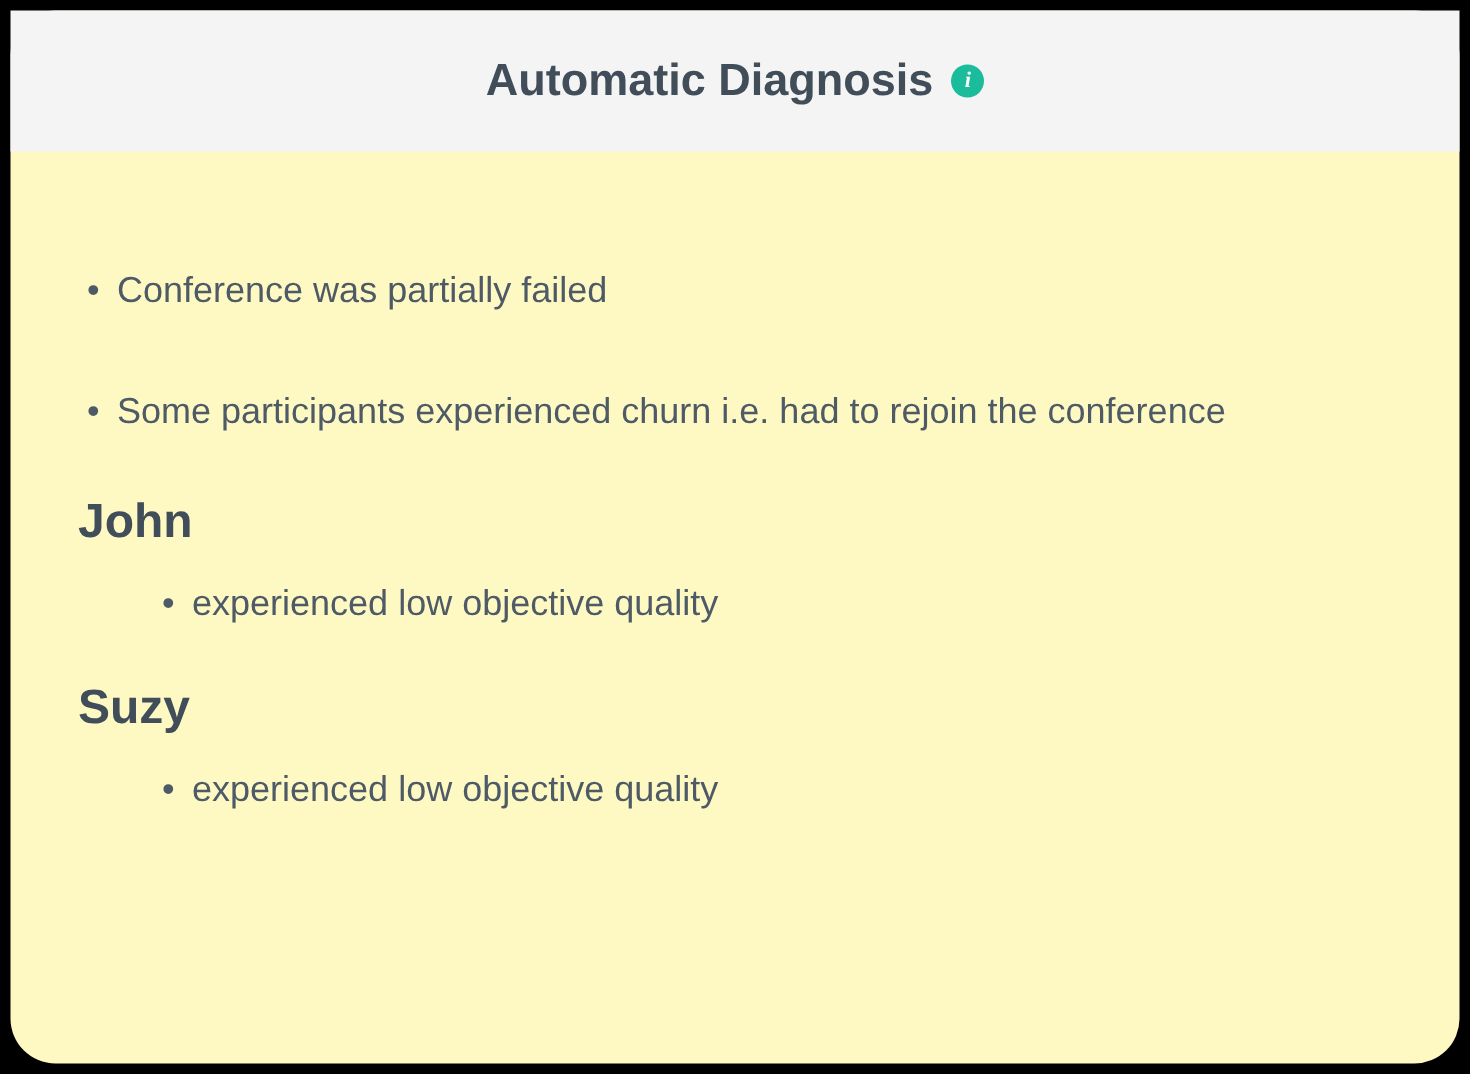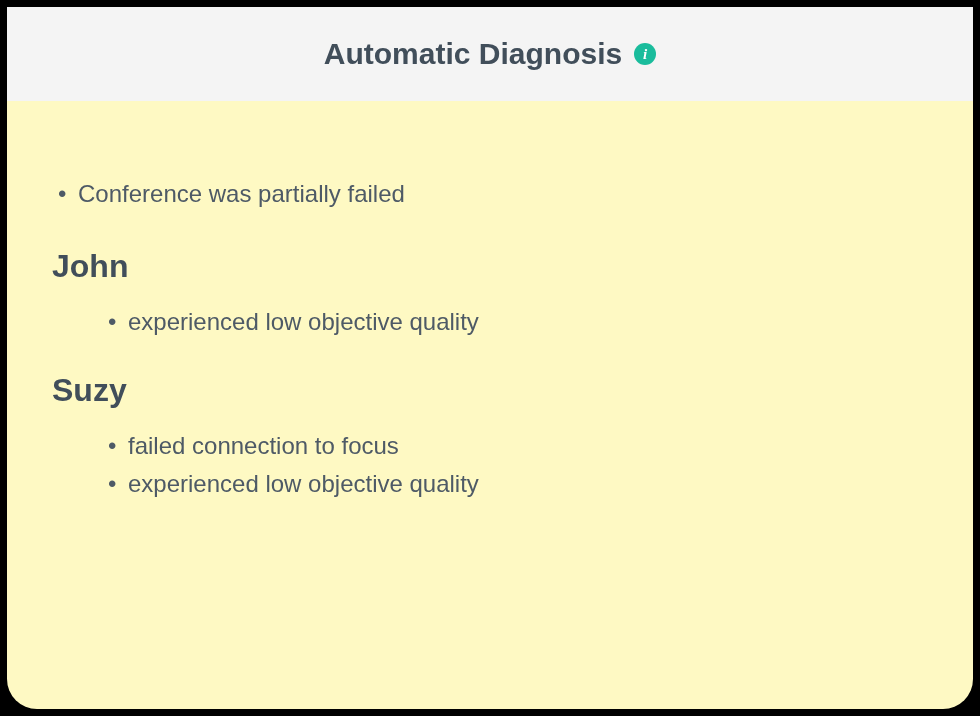--- a/index.html
+++ b/index.html
@@ -99,26 +99,26 @@
 <body>
 
 <div class="card">
   <div class="header">
     <span class="header-title">Automatic Diagnosis</span>
     <span class="info-icon">i</span>
   </div>
   <div class="content">
     <ul class="summary-list">
       <li>Conference was partially failed</li>
+      <li>Some participants experienced churn i.e. had to rejoin the conference</li>
     </ul>
 
     <div class="participant-name">John</div>
     <ul class="participant-list">
       <li>experienced low objective quality</li>
     </ul>
 
     <div class="participant-name">Suzy</div>
     <ul class="participant-list">
-      <li>failed connection to focus</li>
       <li>experienced low objective quality</li>
     </ul>
   </div>
 </div>
 
 </body></html>

